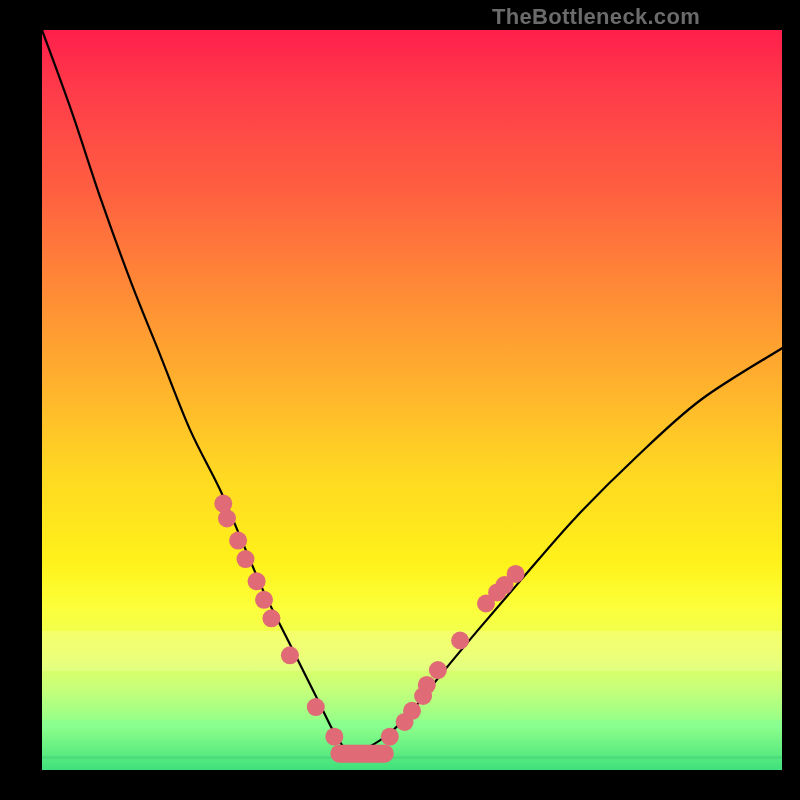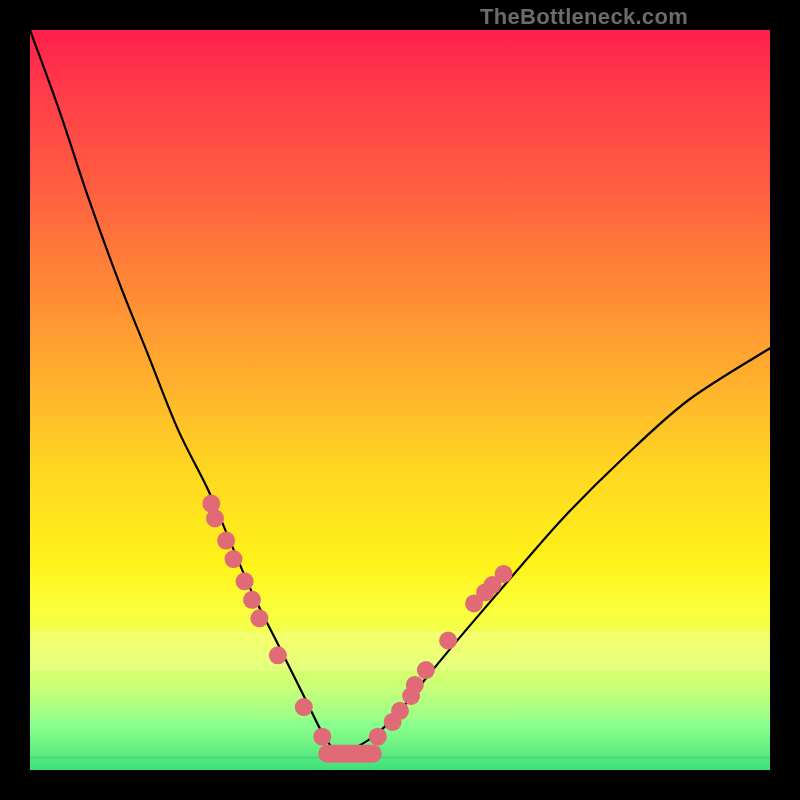--- a/index.html
+++ b/index.html
@@ -6,21 +6,21 @@
     margin: 0;
     padding: 0;
     width: 800px;
     height: 800px;
     background: #000;
     overflow: hidden;
   }
   .frame {
     position: absolute;
     top: 0;
-    left: 0;
+    left: 12px;
     width: 696px;
     height: 800px;
     background: #000;
   }
   .plot-area {
     position: absolute;
     
     left: 30px;
     top: 30px;
     width: 740px;

